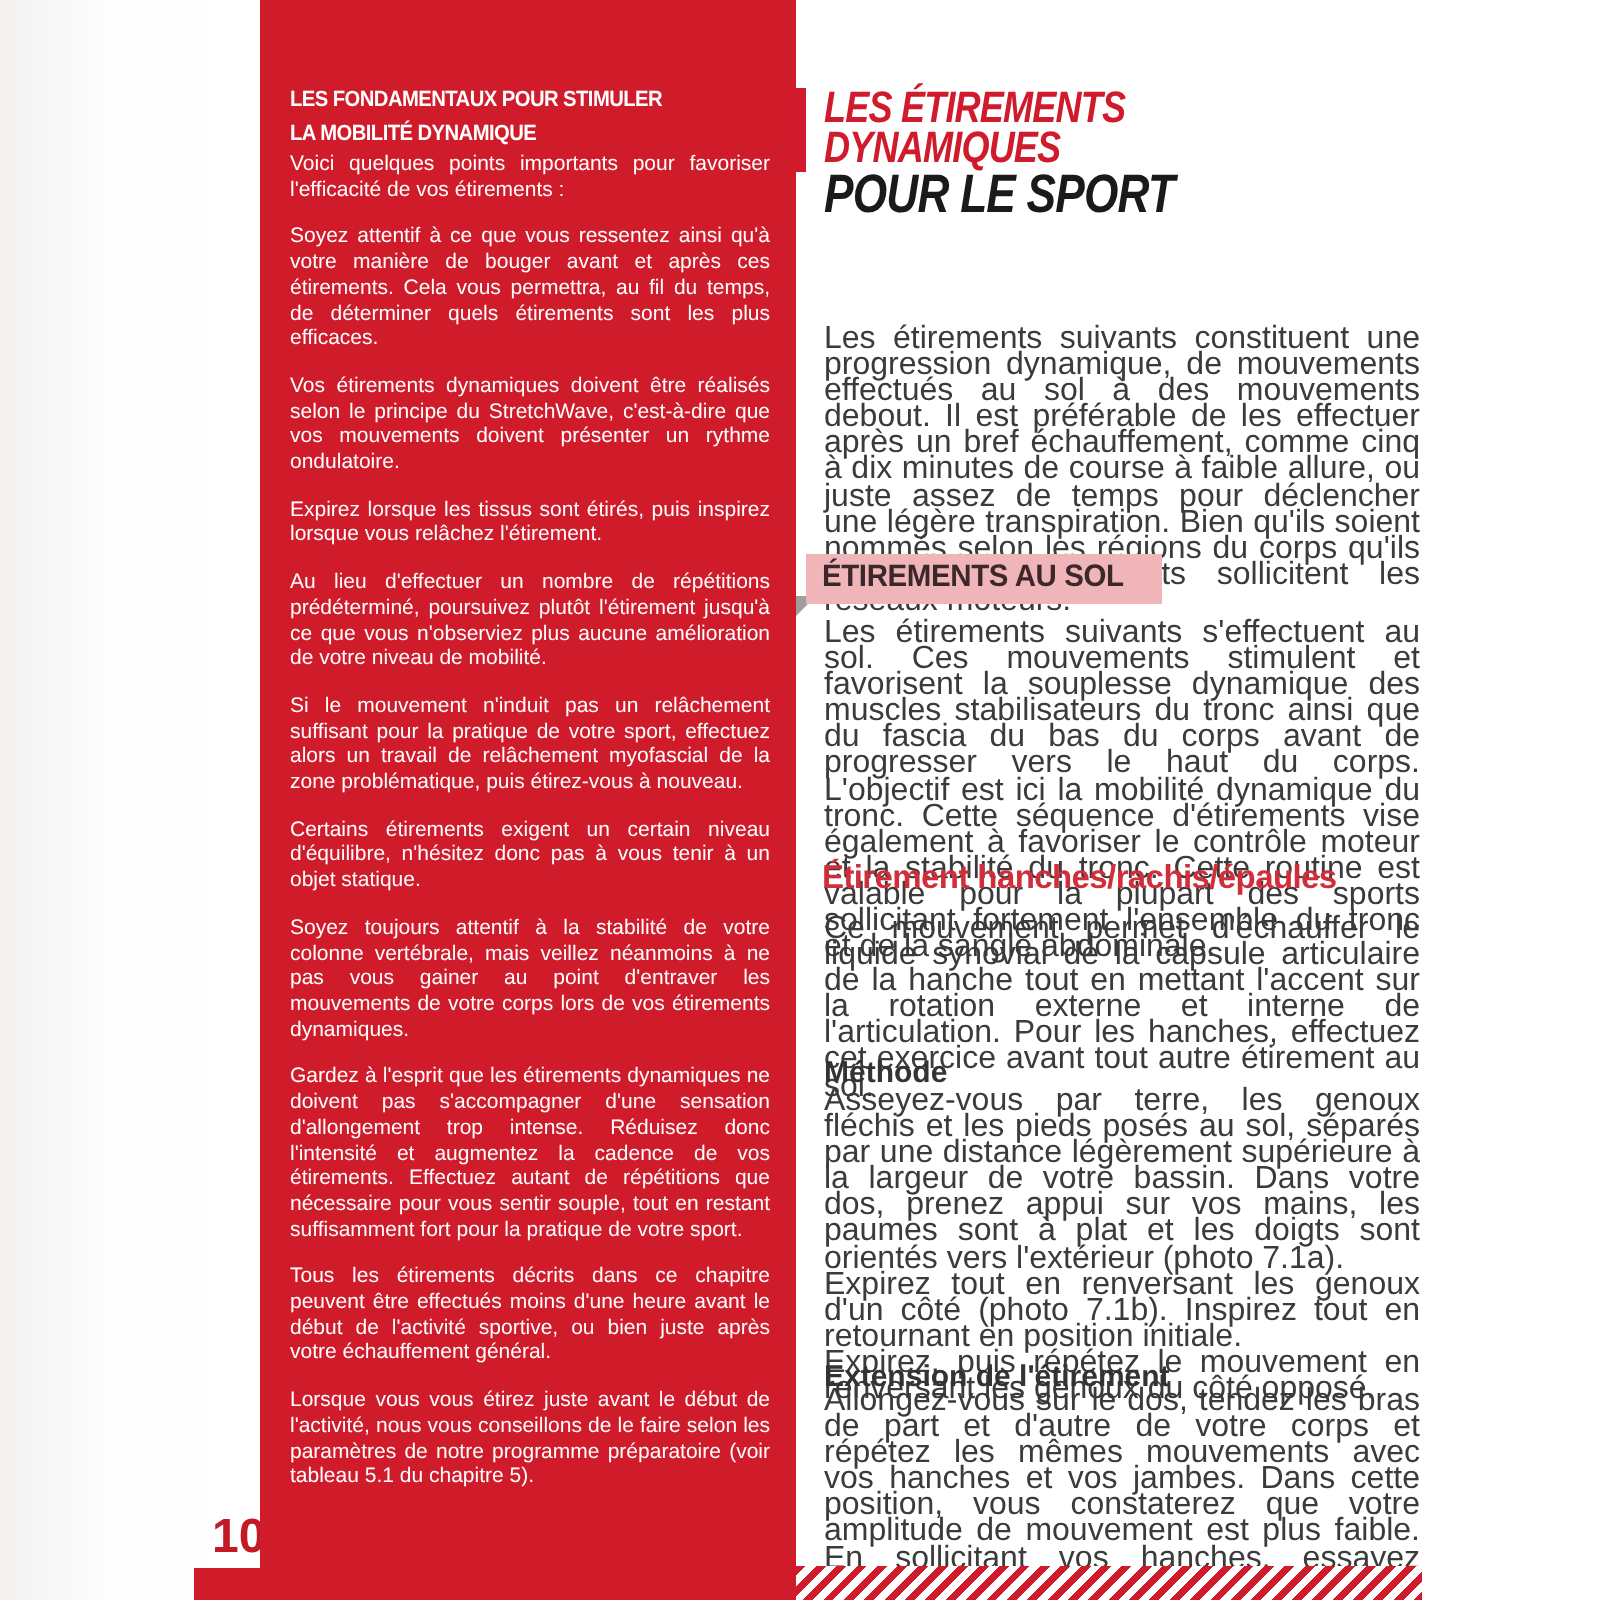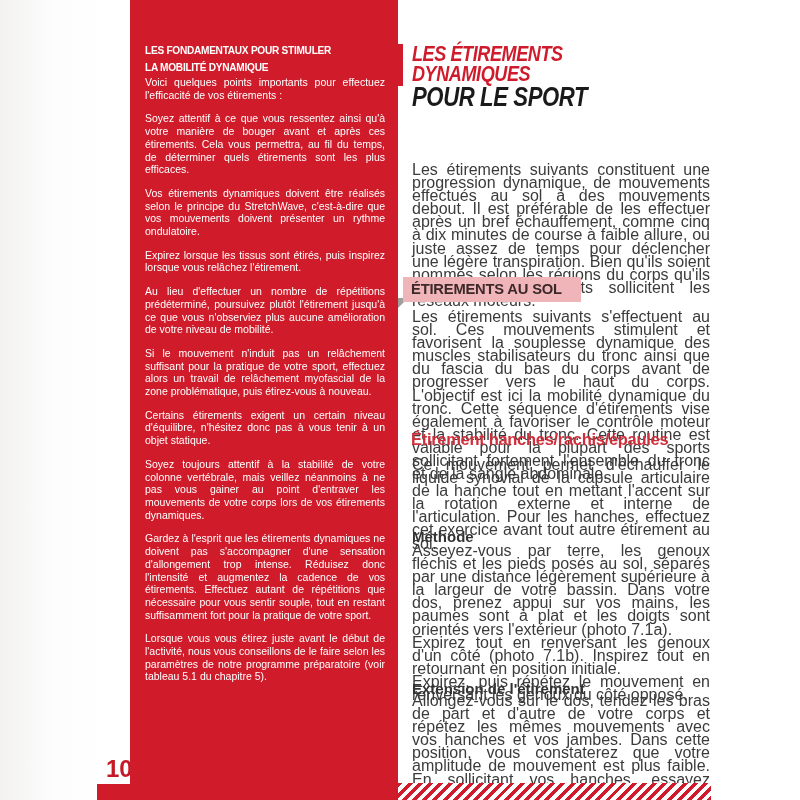--- a/index.html
+++ b/index.html
@@ -50,29 +50,30 @@
 
 <div class="page">
 
   <div class="page-number">10</div>
 
   <div class="red-column">
     <h2 class="lc-title">
       <span class="line">LES FONDAMENTAUX POUR STIMULER</span>
       <span class="line">LA MOBILITÉ DYNAMIQUE</span>
     </h2>
-    <p class="lc-p">Voici quelques points importants pour effectuez l'efficacité de vos étirements :</p>
+    <p class="lc-p">Voici quelques points importants pour favoriser l'efficacité de vos étirements :</p>
     <p class="lc-p">Soyez attentif à ce que vous ressentez ainsi qu'à votre manière de bouger avant et après ces étirements. Cela vous permettra, au fil du temps, de déterminer quels étirements sont les plus efficaces.</p>
     <p class="lc-p">Vos étirements dynamiques doivent être réalisés selon le principe du StretchWave, c'est-à-dire que vos mouvements doivent présenter un rythme ondulatoire.</p>
     <p class="lc-p">Expirez lorsque les tissus sont étirés, puis inspirez lorsque vous relâchez l'étirement.</p>
     <p class="lc-p">Au lieu d'effectuer un nombre de répétitions prédéterminé, poursuivez plutôt l'étirement jusqu'à ce que vous n'observiez plus aucune amélioration de votre niveau de mobilité.</p>
     <p class="lc-p">Si le mouvement n'induit pas un relâchement suffisant pour la pratique de votre sport, effectuez alors un travail de relâchement myofascial de la zone problématique, puis étirez-vous à nouveau.</p>
     <p class="lc-p">Certains étirements exigent un certain niveau d'équilibre, n'hésitez donc pas à vous tenir à un objet statique.</p>
     <p class="lc-p">Soyez toujours attentif à la stabilité de votre colonne vertébrale, mais veillez néanmoins à ne pas vous gainer au point d'entraver les mouvements de votre corps lors de vos étirements dynamiques.</p>
     <p class="lc-p">Gardez à l'esprit que les étirements dynamiques ne doivent pas s'accompagner d'une sensation d'allongement trop intense. Réduisez donc l'intensité et augmentez la cadence de vos étirements. Effectuez autant de répétitions que nécessaire pour vous sentir souple, tout en restant suffisamment fort pour la pratique de votre sport.</p>
+    <p class="lc-p">Tous les étirements décrits dans ce chapitre peuvent être effectués moins d'une heure avant le début de l'activité sportive, ou bien juste après votre échauffement général.</p>
     <p class="lc-p">Lorsque vous vous étirez juste avant le début de l'activité, nous vous conseillons de le faire selon les paramètres de notre programme préparatoire (voir tableau 5.1 du chapitre 5).</p>
   </div>
 
   <div class="heading-bar"></div>
 
   <div class="rc-heading">
     <div class="h-line h-red">LES ÉTIREMENTS</div>
     <div class="h-line h-red">DYNAMIQUES</div>
     <div class="h-line h-black">POUR LE SPORT</div>
   </div>

